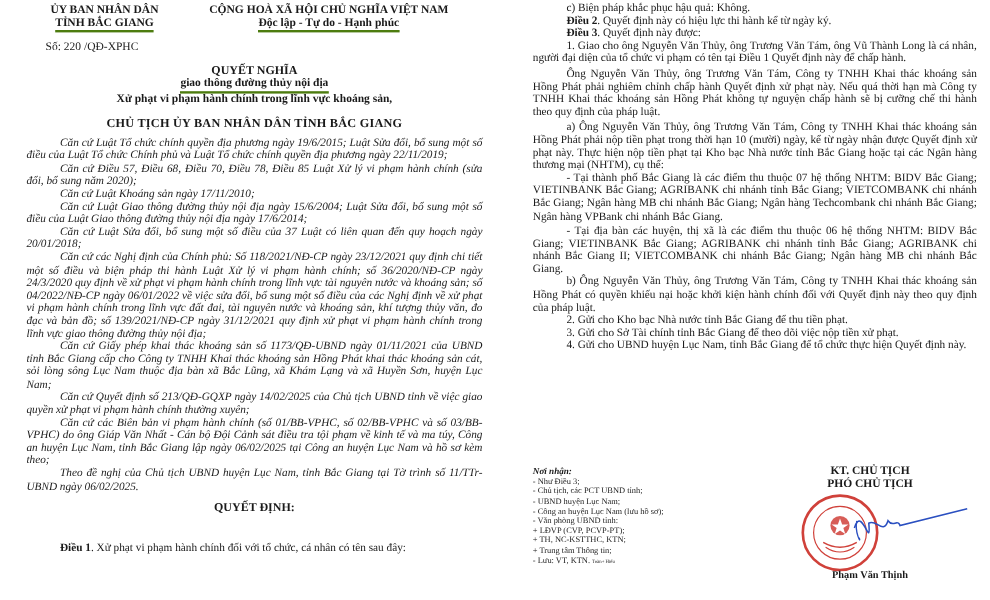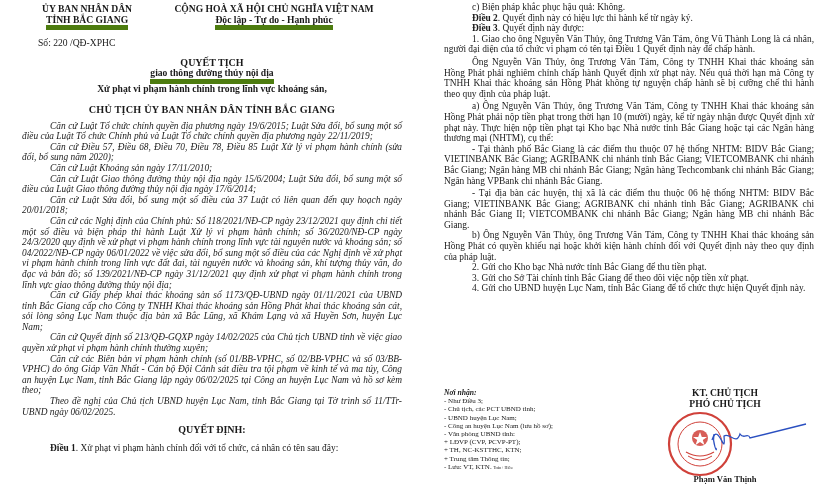--- a/index.html
+++ b/index.html
@@ -3,31 +3,31 @@
 <meta charset="utf-8">
 <style>
   html,body{margin:0;padding:0;background:#ffffff;}
   body{width:825px;height:500px;overflow:hidden;position:relative;font-family:"Liberation Serif","DejaVu Serif",serif;color:#1a1a1a;}
   .col{position:absolute;top:0;}
   .left{left:22px;width:380px;}
   .right{left:444px;width:370px;}
   .hdr{display:flex;justify-content:space-between;margin-top:4px;}
   .hdr-l{width:120px;text-align:center;font-weight:bold;font-size:9.6px;line-height:10.5px;margin-left:6px;}
   .hdr-r{width:260px;text-align:center;font-weight:bold;font-size:9.6px;line-height:10.5px;}
-  .ul{display:inline-block;border-bottom:5px solid #4d7c0f;padding-bottom:0px;}
+  .ul{display:inline-block;border-bottom:2px solid #4d7c0f;padding-bottom:0px;}
   .row2{display:flex;justify-content:space-between;margin-top:7px;font-size:9.6px;}
   .row2 .no{margin-left:16px;}
   .row2 .place{font-style:italic;width:260px;text-align:center;}
   .title{text-align:center;font-weight:bold;font-size:10px;line-height:11px;margin-top:9px;}
   .subtitle{text-align:center;font-weight:bold;font-size:9.6px;line-height:10.8px;}
   .chair{text-align:center;font-weight:bold;font-size:10.2px;margin-top:9px;letter-spacing:0.2px;}
   .p{font-size:9.4px;line-height:10.6px;text-align:justify;text-indent:28px;margin:0;}
   .it{font-style:italic;}
   .decide{text-align:center;font-weight:bold;font-size:10px;margin-top:7px;}
-  .art1{font-size:9.4px;text-indent:28px;margin-top:8px;}
+  .art1{font-size:9.4px;text-indent:28px;margin-top:23px;}
   .b{font-weight:bold;}
   .rp{font-size:9.4px;line-height:10.6px;text-align:justify;text-indent:28px;margin:0;}
   .gap{height:2px;}
   .recv{position:absolute;left:444px;top:389px;width:180px;font-size:7px;line-height:8.2px;}
   .recv .h{font-weight:bold;font-style:italic;font-size:7.6px;}
   .recv .small{font-size:4px;}
   .sig{position:absolute;left:640px;top:388px;width:170px;text-align:center;}
   .sig .t1,.sig .t2{font-weight:bold;font-size:9.6px;line-height:10.5px;}
   .sig .name{font-weight:bold;font-size:8.6px;position:absolute;top:86px;left:0;width:170px;text-align:center;}
   .seal{position:absolute;left:26px;top:22px;}
@@ -42,21 +42,21 @@
       <div><span class="ul">TỈNH BẮC GIANG</span></div>
     </div>
     <div class="hdr-r">
       <div>CỘNG HOÀ XÃ HỘI CHỦ NGHĨA VIỆT NAM</div>
       <div><span class="ul">Độc lập - Tự do - Hạnh phúc</span></div>
     </div>
   </div>
   <div class="row2">
     <span class="no">Số:  220   /QĐ-XPHC</span>
   </div>
-  <div class="title">QUYẾT TỊCH</div>
+  <div class="title">QUYẾT NGHĨA</div>
   <div class="subtitle"><span class="ul">giao thông đường thủy nội địa</span></div>
   <div class="subtitle">Xử phạt vi phạm hành chính trong lĩnh vực khoáng sản,</div>
   <div class="chair">CHỦ TỊCH ỦY BAN NHÂN DÂN TỈNH BẮC GIANG</div>
   <div style="margin-top:6px">
     <p class="p it">Căn cứ Luật Tổ chức chính quyền địa phương ngày 19/6/2015; Luật Sửa đổi, bổ sung một số điều của Luật Tổ chức Chính phủ và Luật Tổ chức chính quyền địa phương ngày 22/11/2019;</p>
     <p class="p it">Căn cứ Điều 57, Điều 68, Điều 70, Điều 78, Điều 85 Luật Xử lý vi phạm hành chính (sửa đổi, bổ sung năm 2020);</p>
     <p class="p it">Căn cứ Luật Khoáng sản ngày 17/11/2010;</p>
     <p class="p it">Căn cứ Luật Giao thông đường thủy nội địa ngày 15/6/2004; Luật Sửa đổi, bổ sung một số điều của Luật Giao thông đường thủy nội địa ngày 17/6/2014;</p>
     <p class="p it">Căn cứ Luật Sửa đổi, bổ sung một số điều của 37 Luật có liên quan đến quy hoạch ngày 20/01/2018;</p>
     <p class="p it">Căn cứ các Nghị định của Chính phủ: Số 118/2021/NĐ-CP ngày 23/12/2021 quy định chi tiết một số điều và biện pháp thi hành Luật Xử lý vi phạm hành chính; số 36/2020/NĐ-CP ngày 24/3/2020 quy định về xử phạt vi phạm hành chính trong lĩnh vực tài nguyên nước và khoáng sản; số 04/2022/NĐ-CP ngày 06/01/2022 về việc sửa đổi, bổ sung một số điều của các Nghị định về xử phạt vi phạm hành chính trong lĩnh vực đất đai, tài nguyên nước và khoáng sản, khí tượng thủy văn, đo đạc và bản đồ; số 139/2021/NĐ-CP ngày 31/12/2021 quy định xử phạt vi phạm hành chính trong lĩnh vực giao thông đường thủy nội địa;</p>

